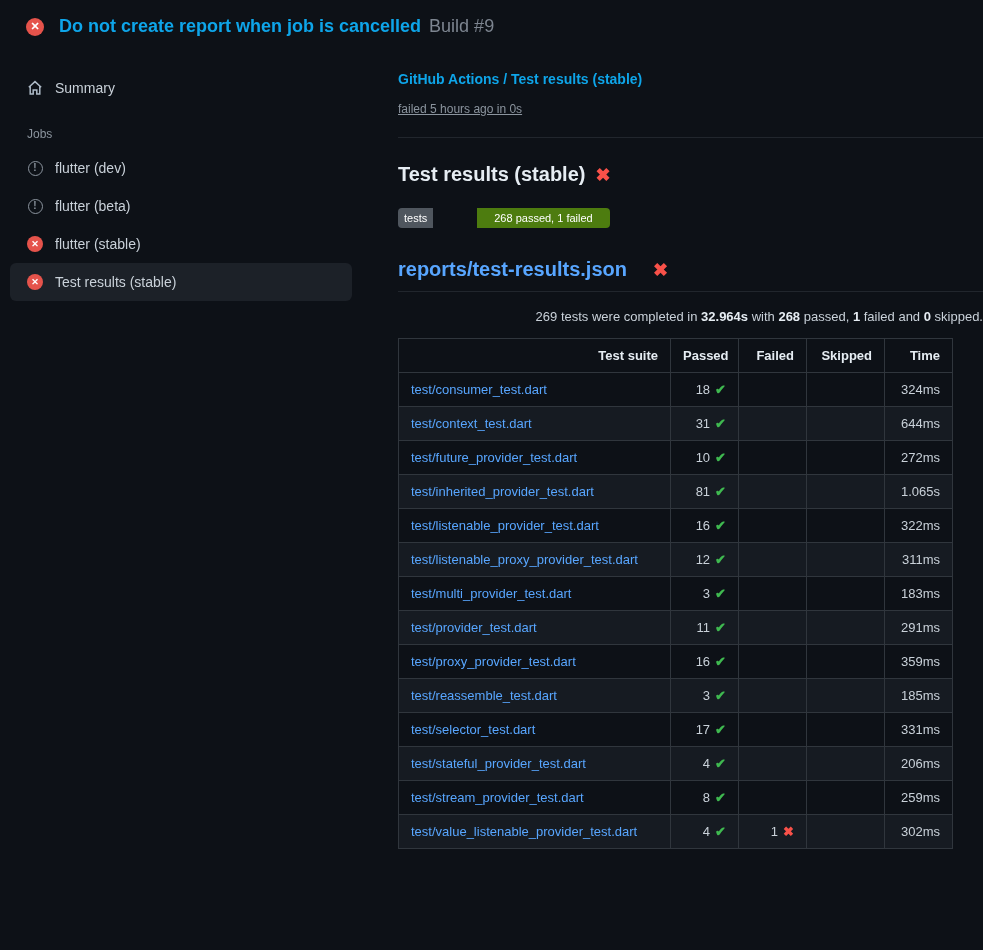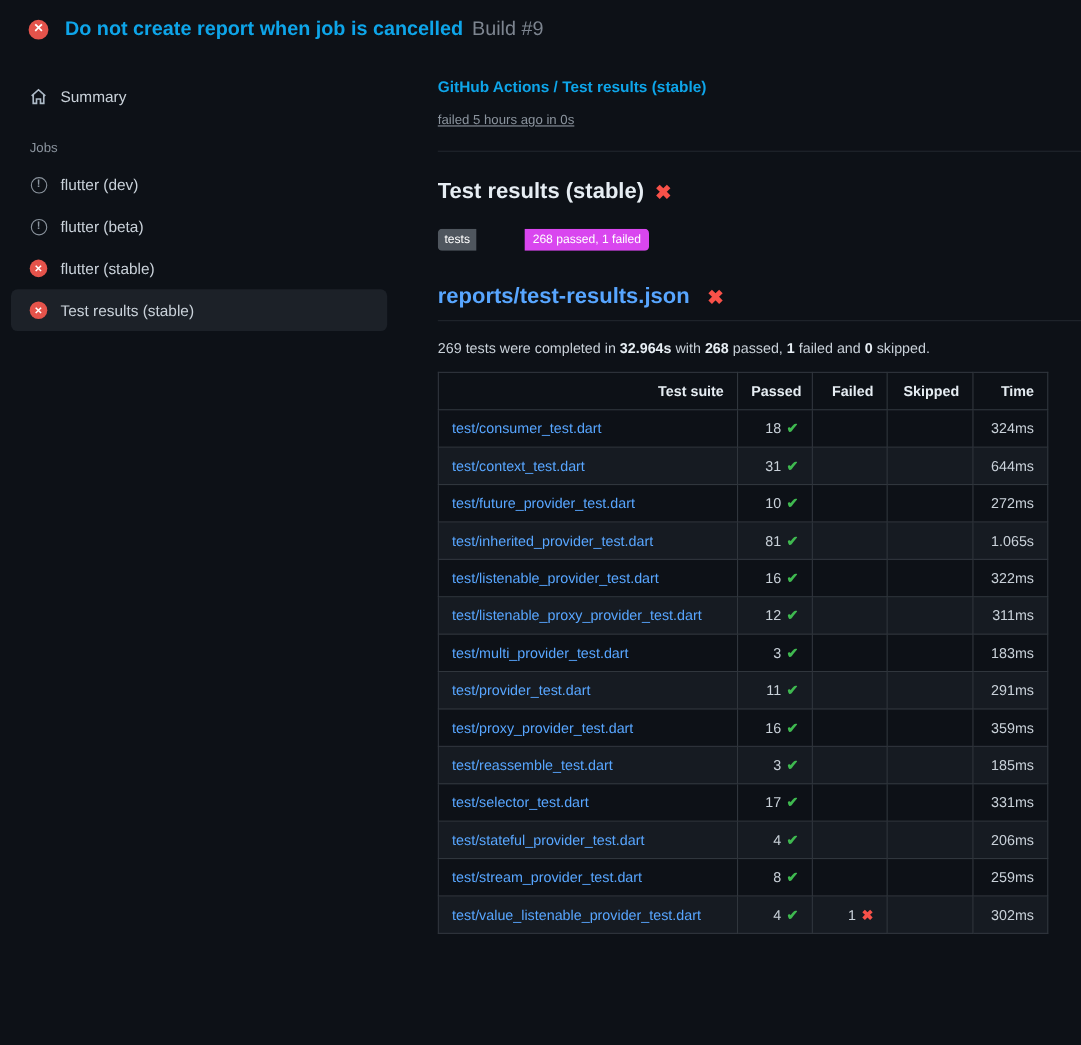--- a/index.html
+++ b/index.html
@@ -43,27 +43,27 @@
   .breadcrumb{font-size:14px;font-weight:700;color:#0ea5e9;}
   .subtitle{font-size:12px;color:#8b949e;margin-top:15px;text-decoration:underline;}
   .divider{border:none;border-top:1px solid #21262d;margin:21px 0 0 0;}
   .section-title{
     font-size:20px;font-weight:700;color:#e6edf3;margin-top:25px;
     display:flex;align-items:center;gap:10px;
   }
   .red-x{color:#f85149;font-weight:700;font-size:18px;}
   .badge{display:inline-flex;margin-top:22px;border-radius:4px;overflow:hidden;font-size:11px;color:#fff;gap:44px;}
   .badge-label{background:#4f565e;padding:4px 6px;}
-  .badge-value{background:#d946ef;padding:4px 7px;}
+  .badge-value{background:#4d7c0f;padding:4px 17px;}
   .report-heading{
-    display:flex;align-items:center;gap:16px;
+    display:flex;align-items:center;gap:26px;
     margin-top:30px;padding-bottom:10px;border-bottom:1px solid #21262d;
   }
   .report-link{font-size:20px;font-weight:700;color:#58a6ff;text-decoration:none;cursor:pointer;}
-  .summary-line{font-size:13px;color:#c9d1d9;margin-top:17px;}
+  .summary-line{font-size:13px;color:#c9d1d9;margin-top:17px;text-align:right;}
   .summary-line b{color:#e6edf3;}
   
   table.results{
     border-collapse:collapse;margin-top:14px;width:554px;table-layout:fixed;
     font-size:13px;
   }
   .results th,.results td{
     border:1px solid #30363d;padding:8px 12px;height:34px;
   }
   .results th{font-weight:700;color:#e6edf3;text-align:right;}

